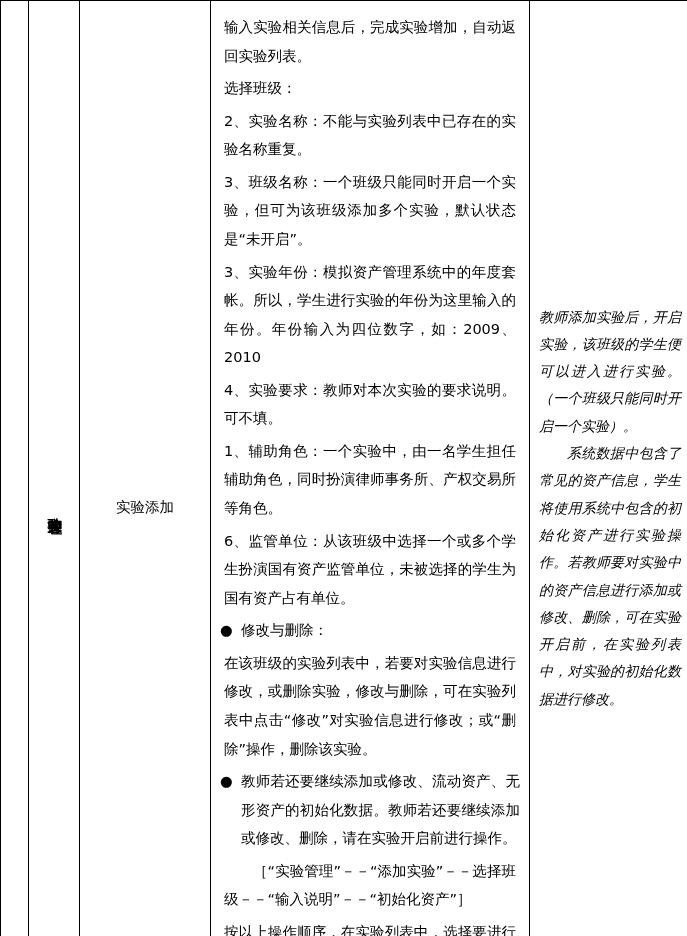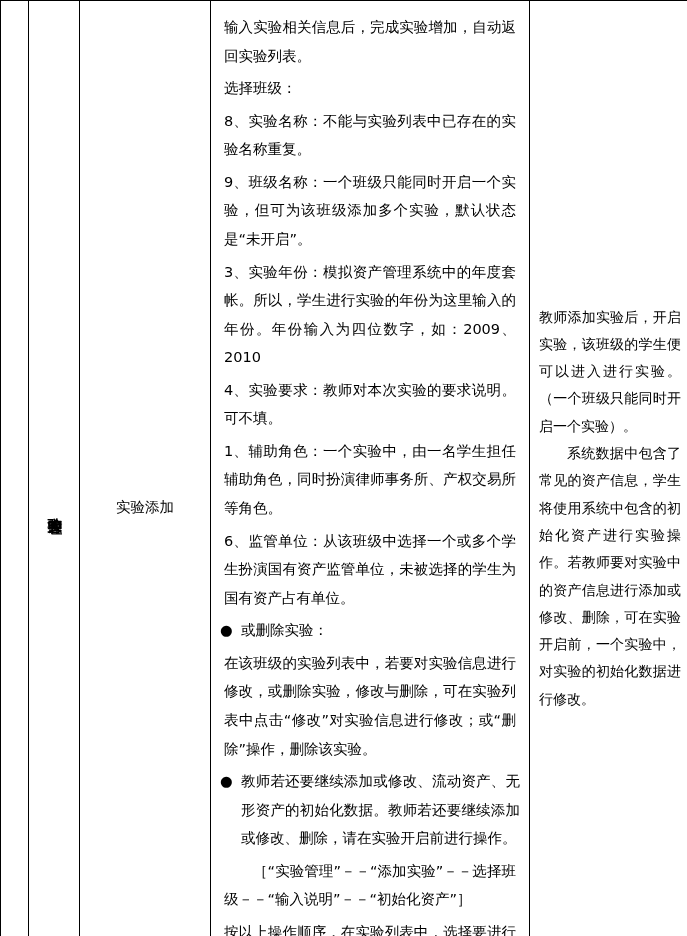--- a/index.html
+++ b/index.html
@@ -104,20 +104,21 @@
     align-items: center;
   }
   .note-body {
     font-size: 14px;
     line-height: 1.95;
     text-align: justify;
     width: 100%;
   }
   .note-body p {
     margin: 0;
+    font-style: italic;
   }
   .note-body p.indent2 {
     text-indent: 2em;
   }
 </style>
 </head>
 <body>
 
 <div class="page">
   <table class="doc-table">
@@ -134,47 +135,47 @@
       <td class="col-fn">
         <div class="mid-wrap">
           <div class="fn-text">实验添加</div>
         </div>
       </td>
       <td class="col-desc">
         <div class="cell-inner">
           <div class="desc-body">
             <p>输入实验相关信息后，完成实验增加，自动返回实验列表。</p>
             <p>选择班级：</p>
-            <p>8、实验名称：不能与实验列表中已存在的实验名称重复。</p>
-            <p>9、班级名称：一个班级只能同时开启一个实验，但可为该班级添加多个实验，默认状态是“未开启”。</p>
+            <p>2、实验名称：不能与实验列表中已存在的实验名称重复。</p>
+            <p>3、班级名称：一个班级只能同时开启一个实验，但可为该班级添加多个实验，默认状态是“未开启”。</p>
             <p>3、实验年份：模拟资产管理系统中的年度套帐。所以，学生进行实验的年份为这里输入的年份。年份输入为四位数字，如：2009、2010</p>
             <p>4、实验要求：教师对本次实验的要求说明。可不填。</p>
             <p>1、辅助角色：一个实验中，由一名学生担任辅助角色，同时扮演律师事务所、产权交易所等角色。</p>
             <p>6、监管单位：从该班级中选择一个或多个学生扮演国有资产监管单位，未被选择的学生为国有资产占有单位。</p>
             <div class="bullet-line">
               <span class="bullet-dot">●</span>
-              <span class="bullet-label">或删除实验：</span>
+              <span class="bullet-label">修改与删除：</span>
             </div>
             <p>在该班级的实验列表中，若要对实验信息进行修改，或删除实验，修改与删除，可在实验列表中点击“修改”对实验信息进行修改；或“删除”操作，删除该实验。</p>
             <div class="bullet-line">
               <span class="bullet-dot">●</span>
               <span class="bullet-label">教师若还要继续添加或修改、流动资产、无形资产的初始化数据。教师若还要继续添加或修改、删除，请在实验开启前进行操作。</span>
             </div>
             <p class="indent2">［“实验管理”－－“添加实验”－－选择班级－－“输入说明”－－“初始化资产”］</p>
             <p>按以上操作顺序，在实验列表中，选择要进行初始化资产的实验，点击“初始化资产”操作，进入资产初始化页面，如下图：</p>
             <p></p>
           </div>
         </div>
       </td>
       <td class="col-note">
         <div class="cell-inner" style="height:100%;">
           <div class="note-wrap">
             <div class="note-body">
               <p>教师添加实验后，开启实验，该班级的学生便可以进入进行实验。（一个班级只能同时开启一个实验）。</p>
-              <p class="indent2">系统数据中包含了常见的资产信息，学生将使用系统中包含的初始化资产进行实验操作。若教师要对实验中的资产信息进行添加或修改、删除，可在实验开启前，一个实验中，对实验的初始化数据进行修改。</p>
+              <p class="indent2">系统数据中包含了常见的资产信息，学生将使用系统中包含的初始化资产进行实验操作。若教师要对实验中的资产信息进行添加或修改、删除，可在实验开启前，在实验列表中，对实验的初始化数据进行修改。</p>
             </div>
           </div>
         </div>
       </td>
     </tr>
   </tbody>
     </table>
 </div>
 
 </body></html>

